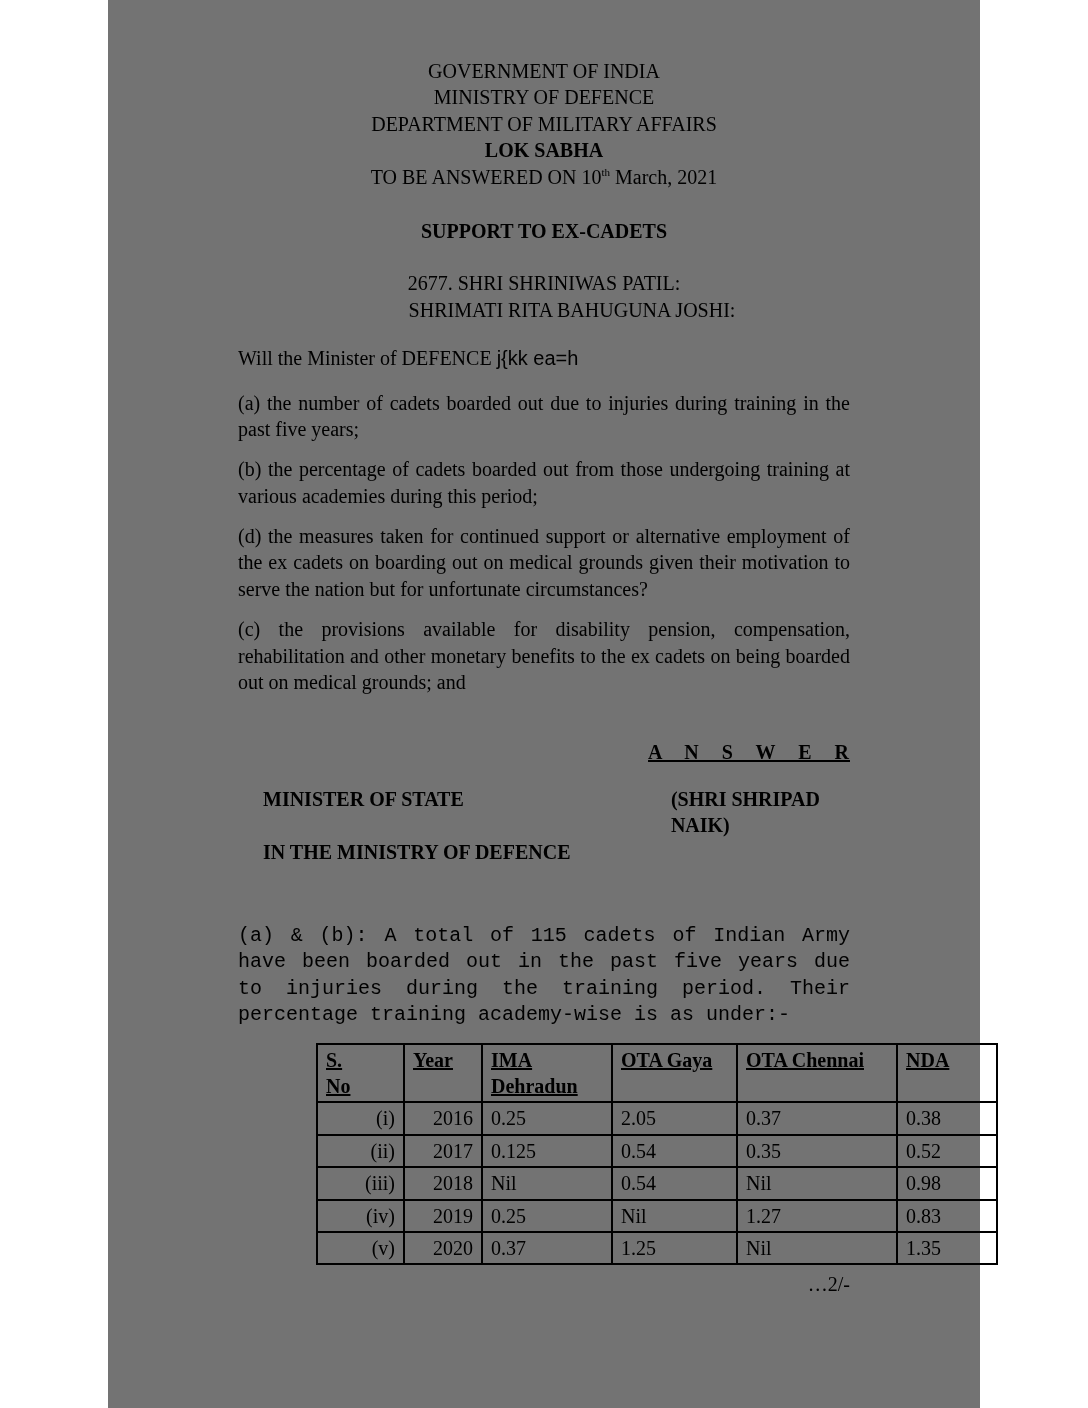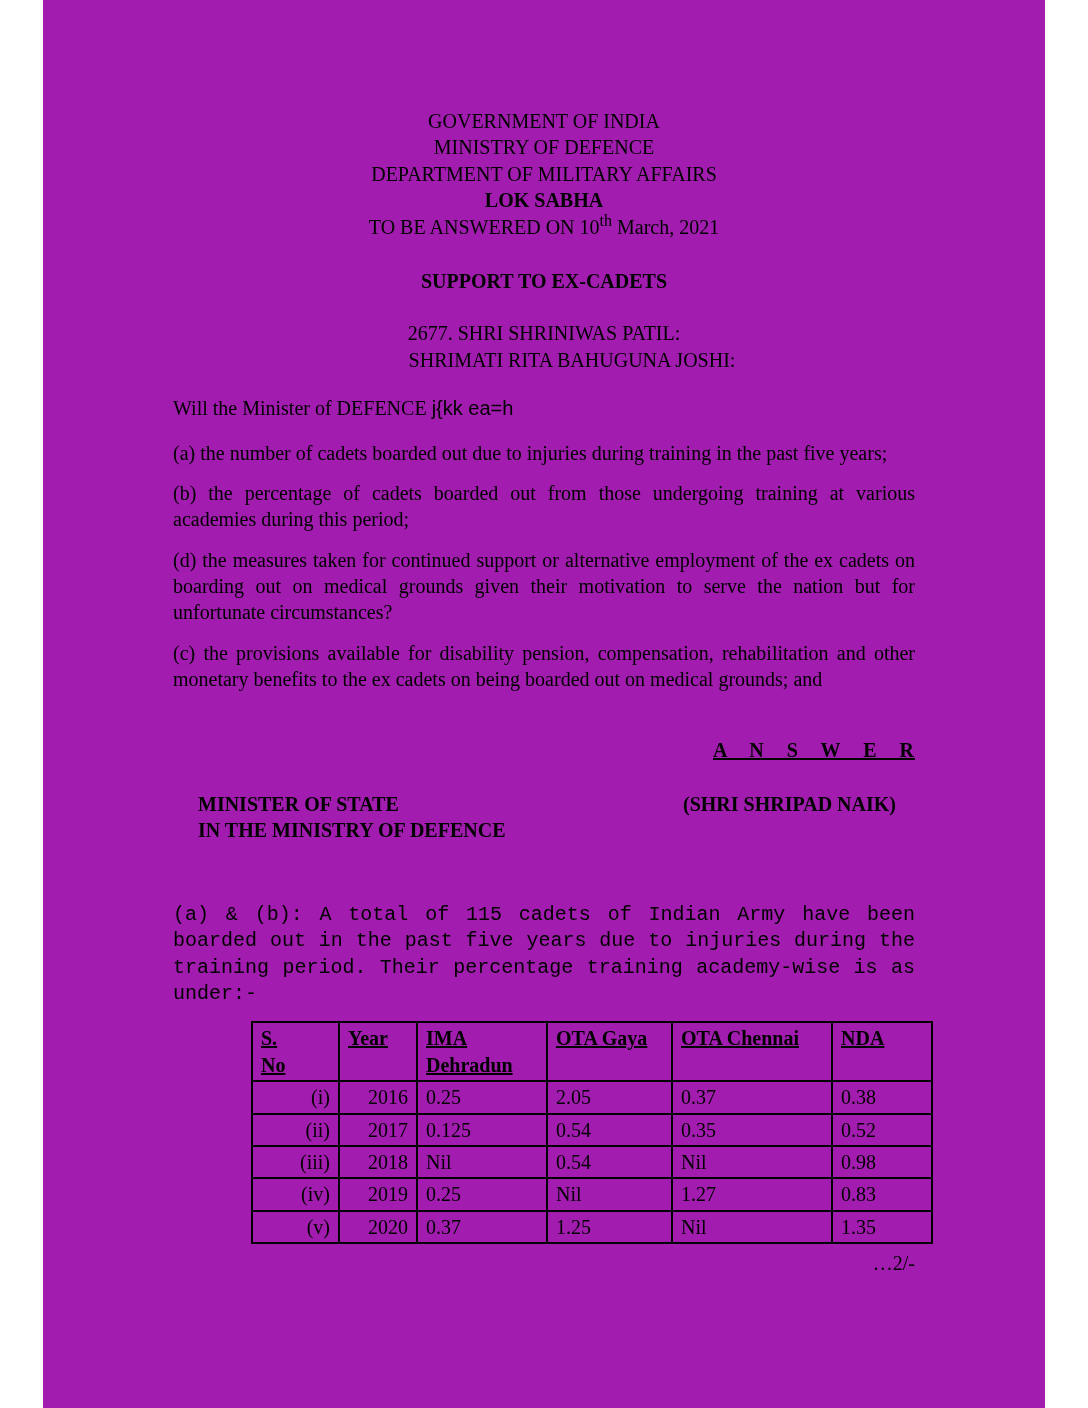--- a/index.html
+++ b/index.html
@@ -1,45 +1,45 @@
 <!DOCTYPE html>
 <html><head>
 <meta charset="utf-8">
 <style>
   * { margin: 0; padding: 0; box-sizing: border-box; }
   html, body { background: #ffffff; }
   body { font-family: "Liberation Serif", serif; color: #000; }
   .page {
-    width: 1002px;
+    width: 872px;
     height: 1408px;
     margin: 0 auto;
-    background: #a21caf;
-    padding: 108px 130px 0 130px;
+    background: #737373;
+    padding: 58px 130px 0 130px;
     font-size: 20px;
     line-height: 1.32;
     position: relative;
   }
   .bold { font-weight: bold; }
   .header-block div { text-align: center; }
-  sup { font-size: 16px; vertical-align: super; line-height: 0; }
+  sup { font-size: 11px; vertical-align: super; line-height: 0; }
   .subject { text-align: center; font-weight: bold; margin-top: 28px; }
   .members { margin-top: 26px; text-align: center; }
   .member-2 { padding-left: 56px; }
   .intro { margin-top: 22px; }
   .hindi { font-family: "Liberation Sans", sans-serif; }
   .parts { margin-top: 18px; }
   .para { text-align: justify; margin-bottom: 14px; }
   .answer-heading { text-align: right; margin-top: 44px; }
   .answer-heading span {
     font-weight: bold;
     text-decoration: underline;
     word-spacing: 16px;
     letter-spacing: 1px;
   }
-  .minister-block { margin-top: 28px; padding-left: 25px; }
+  .minister-block { margin-top: 20px; padding-left: 25px; }
   .minister-row { display: flex; }
   .minister-title { width: 485px; }
   .para-ab { margin-top: 58px; text-align: justify; font-family: Liberation Mono, monospace; }
   .table-wrap { margin-top: 14px; padding-left: 78px; }
   table.cadet {
     border-collapse: collapse;
     table-layout: fixed;
     width: 680px;
     font-size: 20px;
   }

